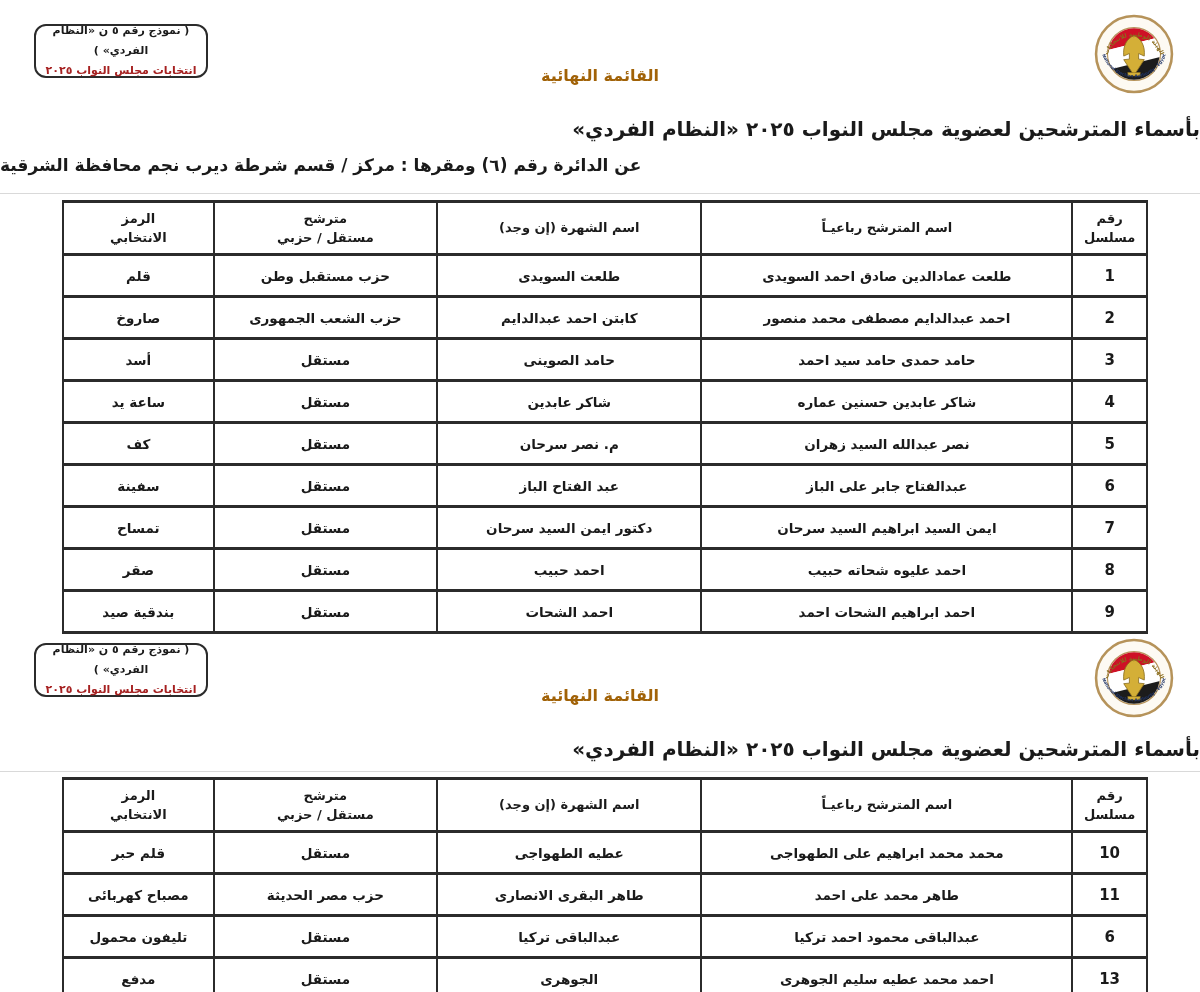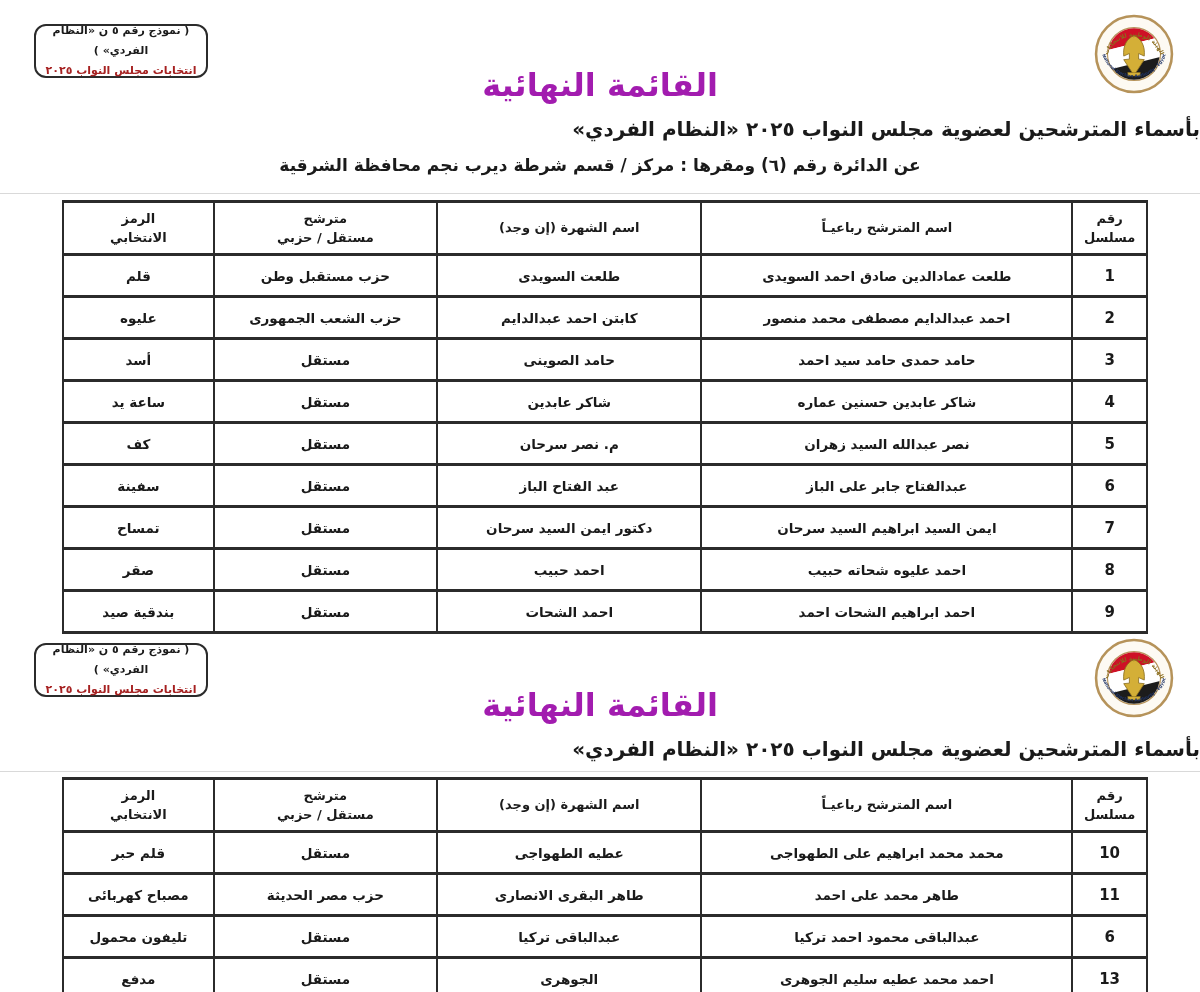--- a/index.html
+++ b/index.html
@@ -12,28 +12,28 @@
     display:flex;flex-direction:column;justify-content:center;align-items:center;
     font-size:11px;font-weight:bold;line-height:1.8;text-align:center;
   }
   .form-badge .l1{color:#1a1a1a;}
   .form-badge .l2{color:#a62121;}
 
   .nea-logo{position:absolute;width:80px;height:80px;}
 
   .doc-title{
     position:absolute;left:0;width:1200px;text-align:center;
-    color:#a21caf;font-size:32px;font-weight:bold;
+    color:#a16207;font-size:16px;font-weight:bold;
   }
   .doc-subtitle{
     position:absolute;left:0;width:1200px;text-align:right;
     color:#1a1a1a;font-size:20px;font-weight:bold;
   }
   .district-line{
-    position:absolute;left:0;width:1200px;text-align:center;
+    position:absolute;left:0;width:1200px;text-align:left;
     color:#1a1a1a;font-size:17px;font-weight:bold;
   }
 
   .hairline{position:absolute;left:0;width:1200px;height:1px;background:#d9d9d9;}
 
   table.cand{
     position:absolute;right:52px;width:1086px;
     border-collapse:collapse;table-layout:fixed;
     font-weight:bold;
   }
@@ -117,21 +117,21 @@
         <td>طلعت عمادالدين صادق احمد السويدى</td>
         <td>طلعت السويدى</td>
         <td>حزب مستقبل وطن</td>
         <td>قلم</td>
       </tr>
       <tr>
         <td class="serial">2</td>
         <td>احمد عبدالدايم مصطفى محمد منصور</td>
         <td>كابتن احمد عبدالدايم</td>
         <td>حزب الشعب الجمهورى</td>
-        <td>عليوه</td>
+        <td>صاروخ</td>
       </tr>
       <tr>
         <td class="serial">3</td>
         <td>حامد حمدى حامد سيد احمد</td>
         <td>حامد الصوينى</td>
         <td>مستقل</td>
         <td>أسد</td>
       </tr>
       <tr>
         <td class="serial">4</td>

